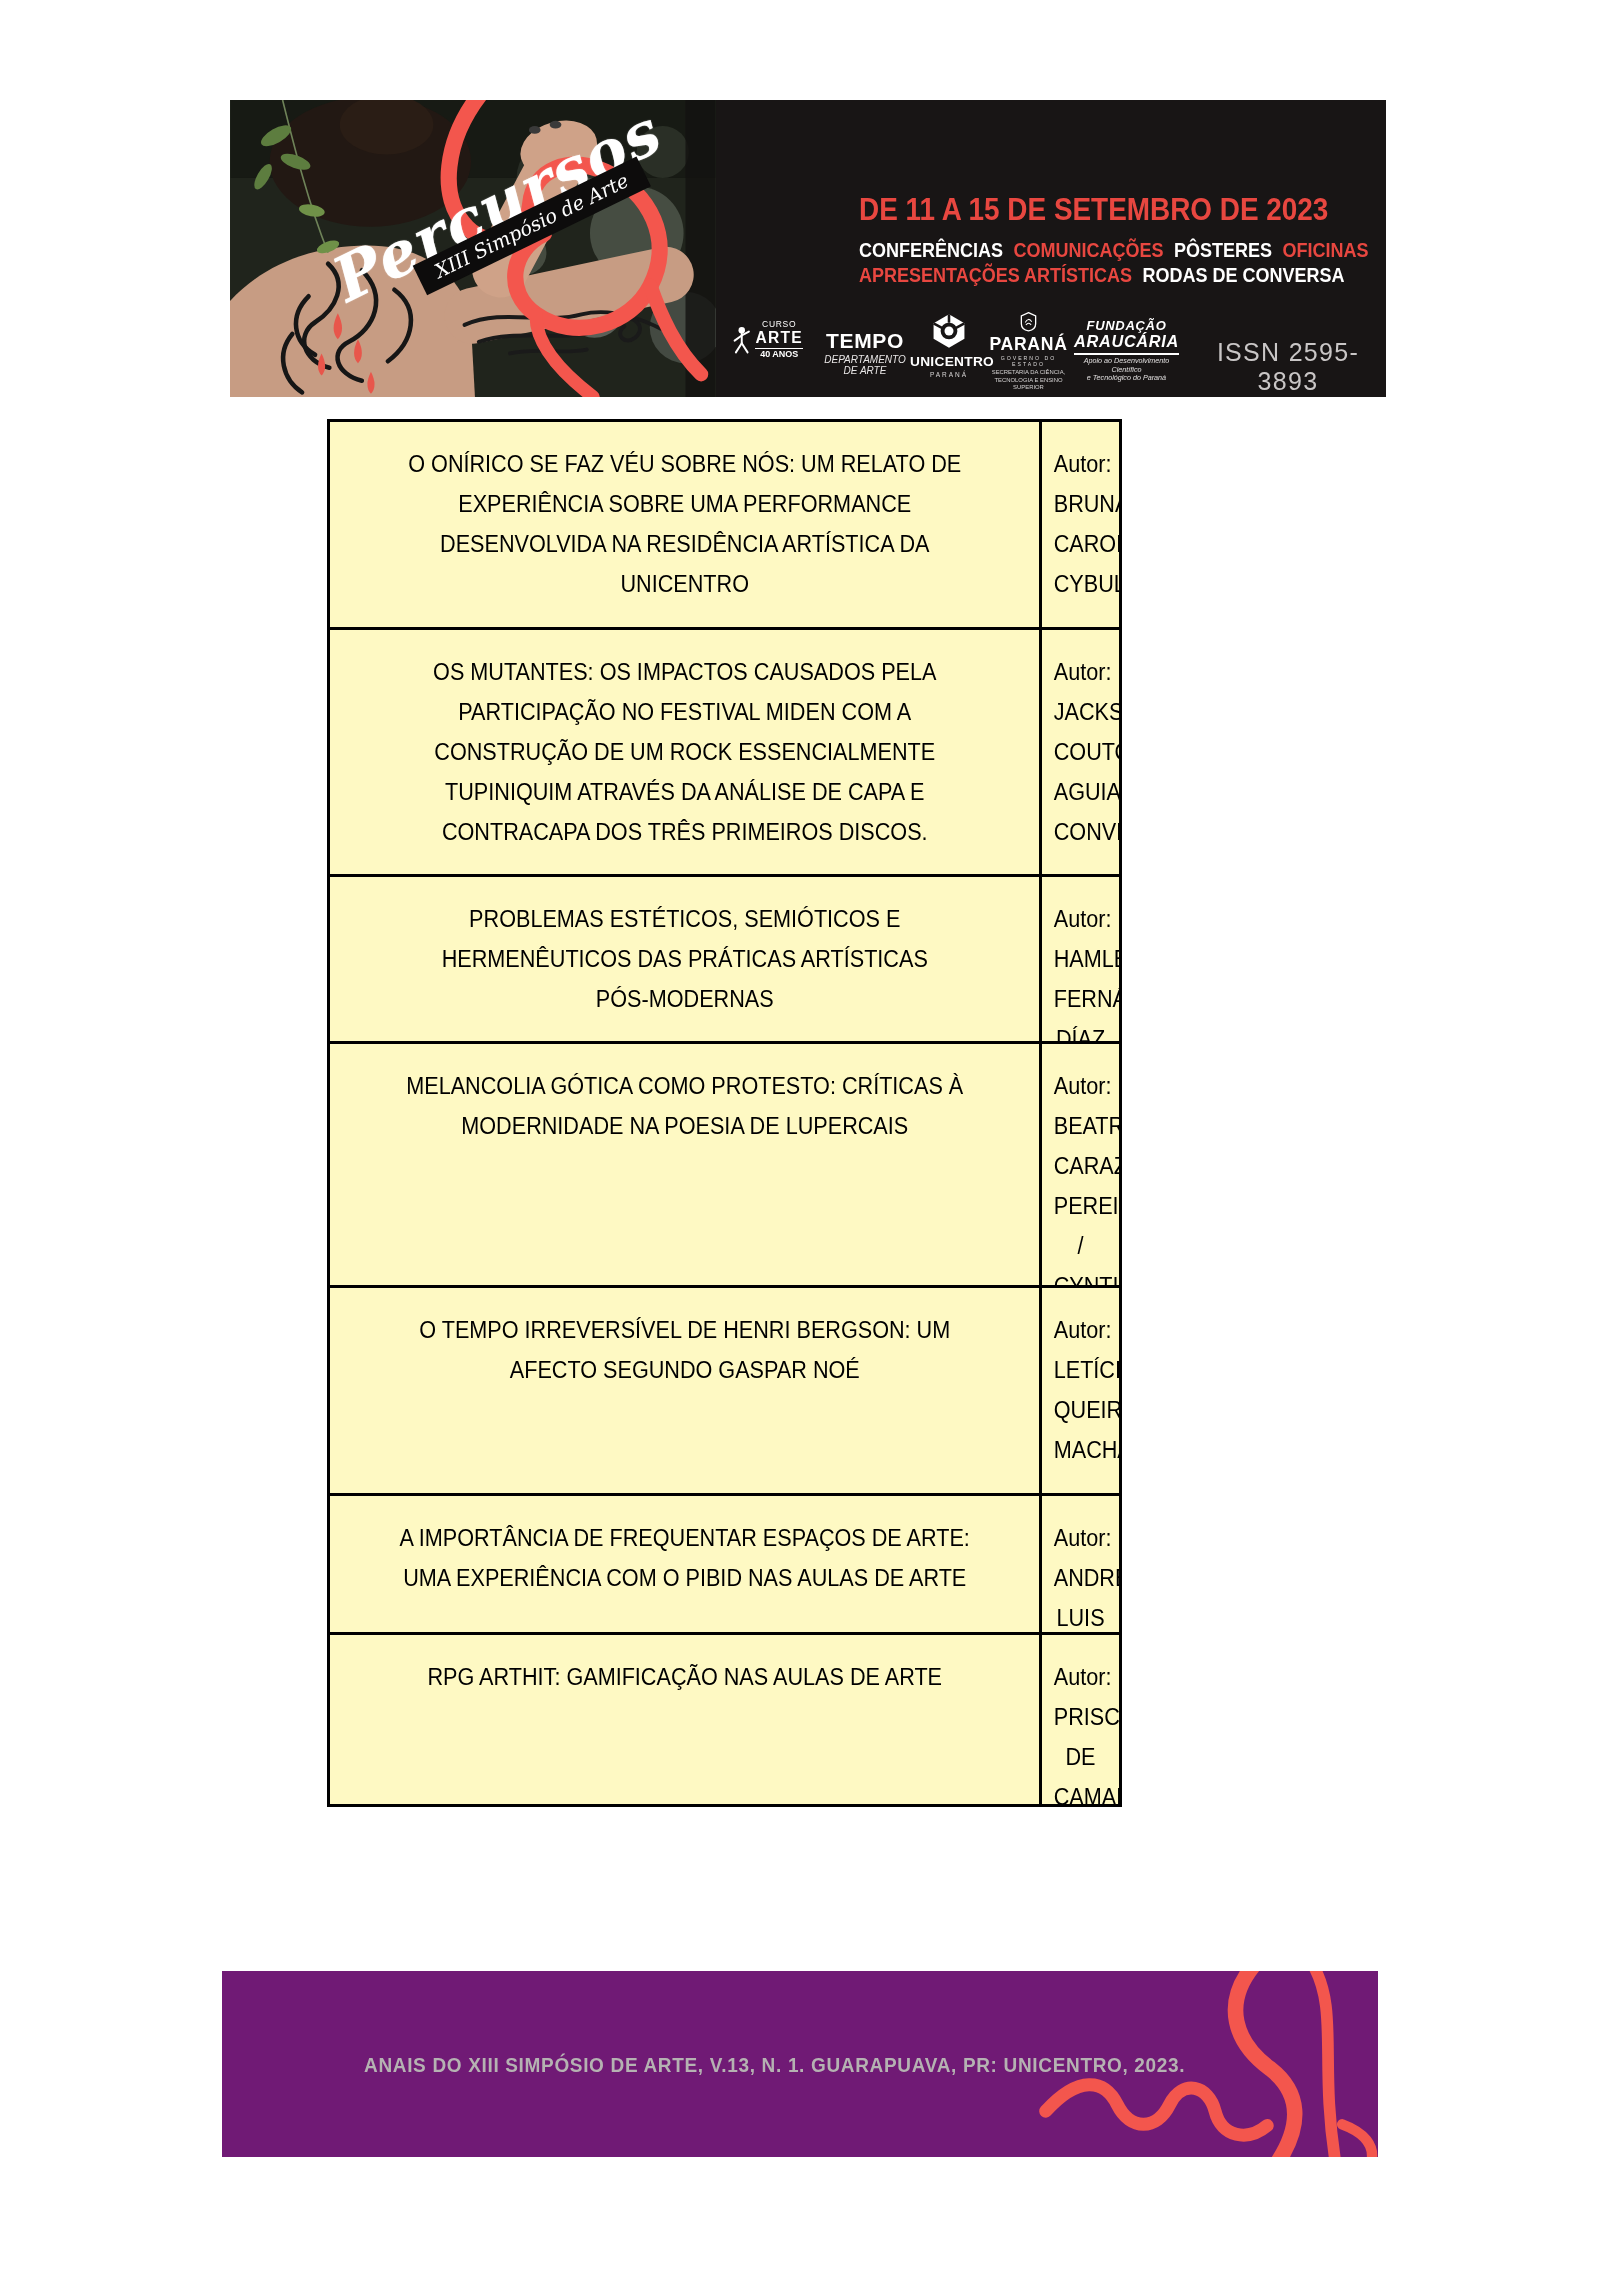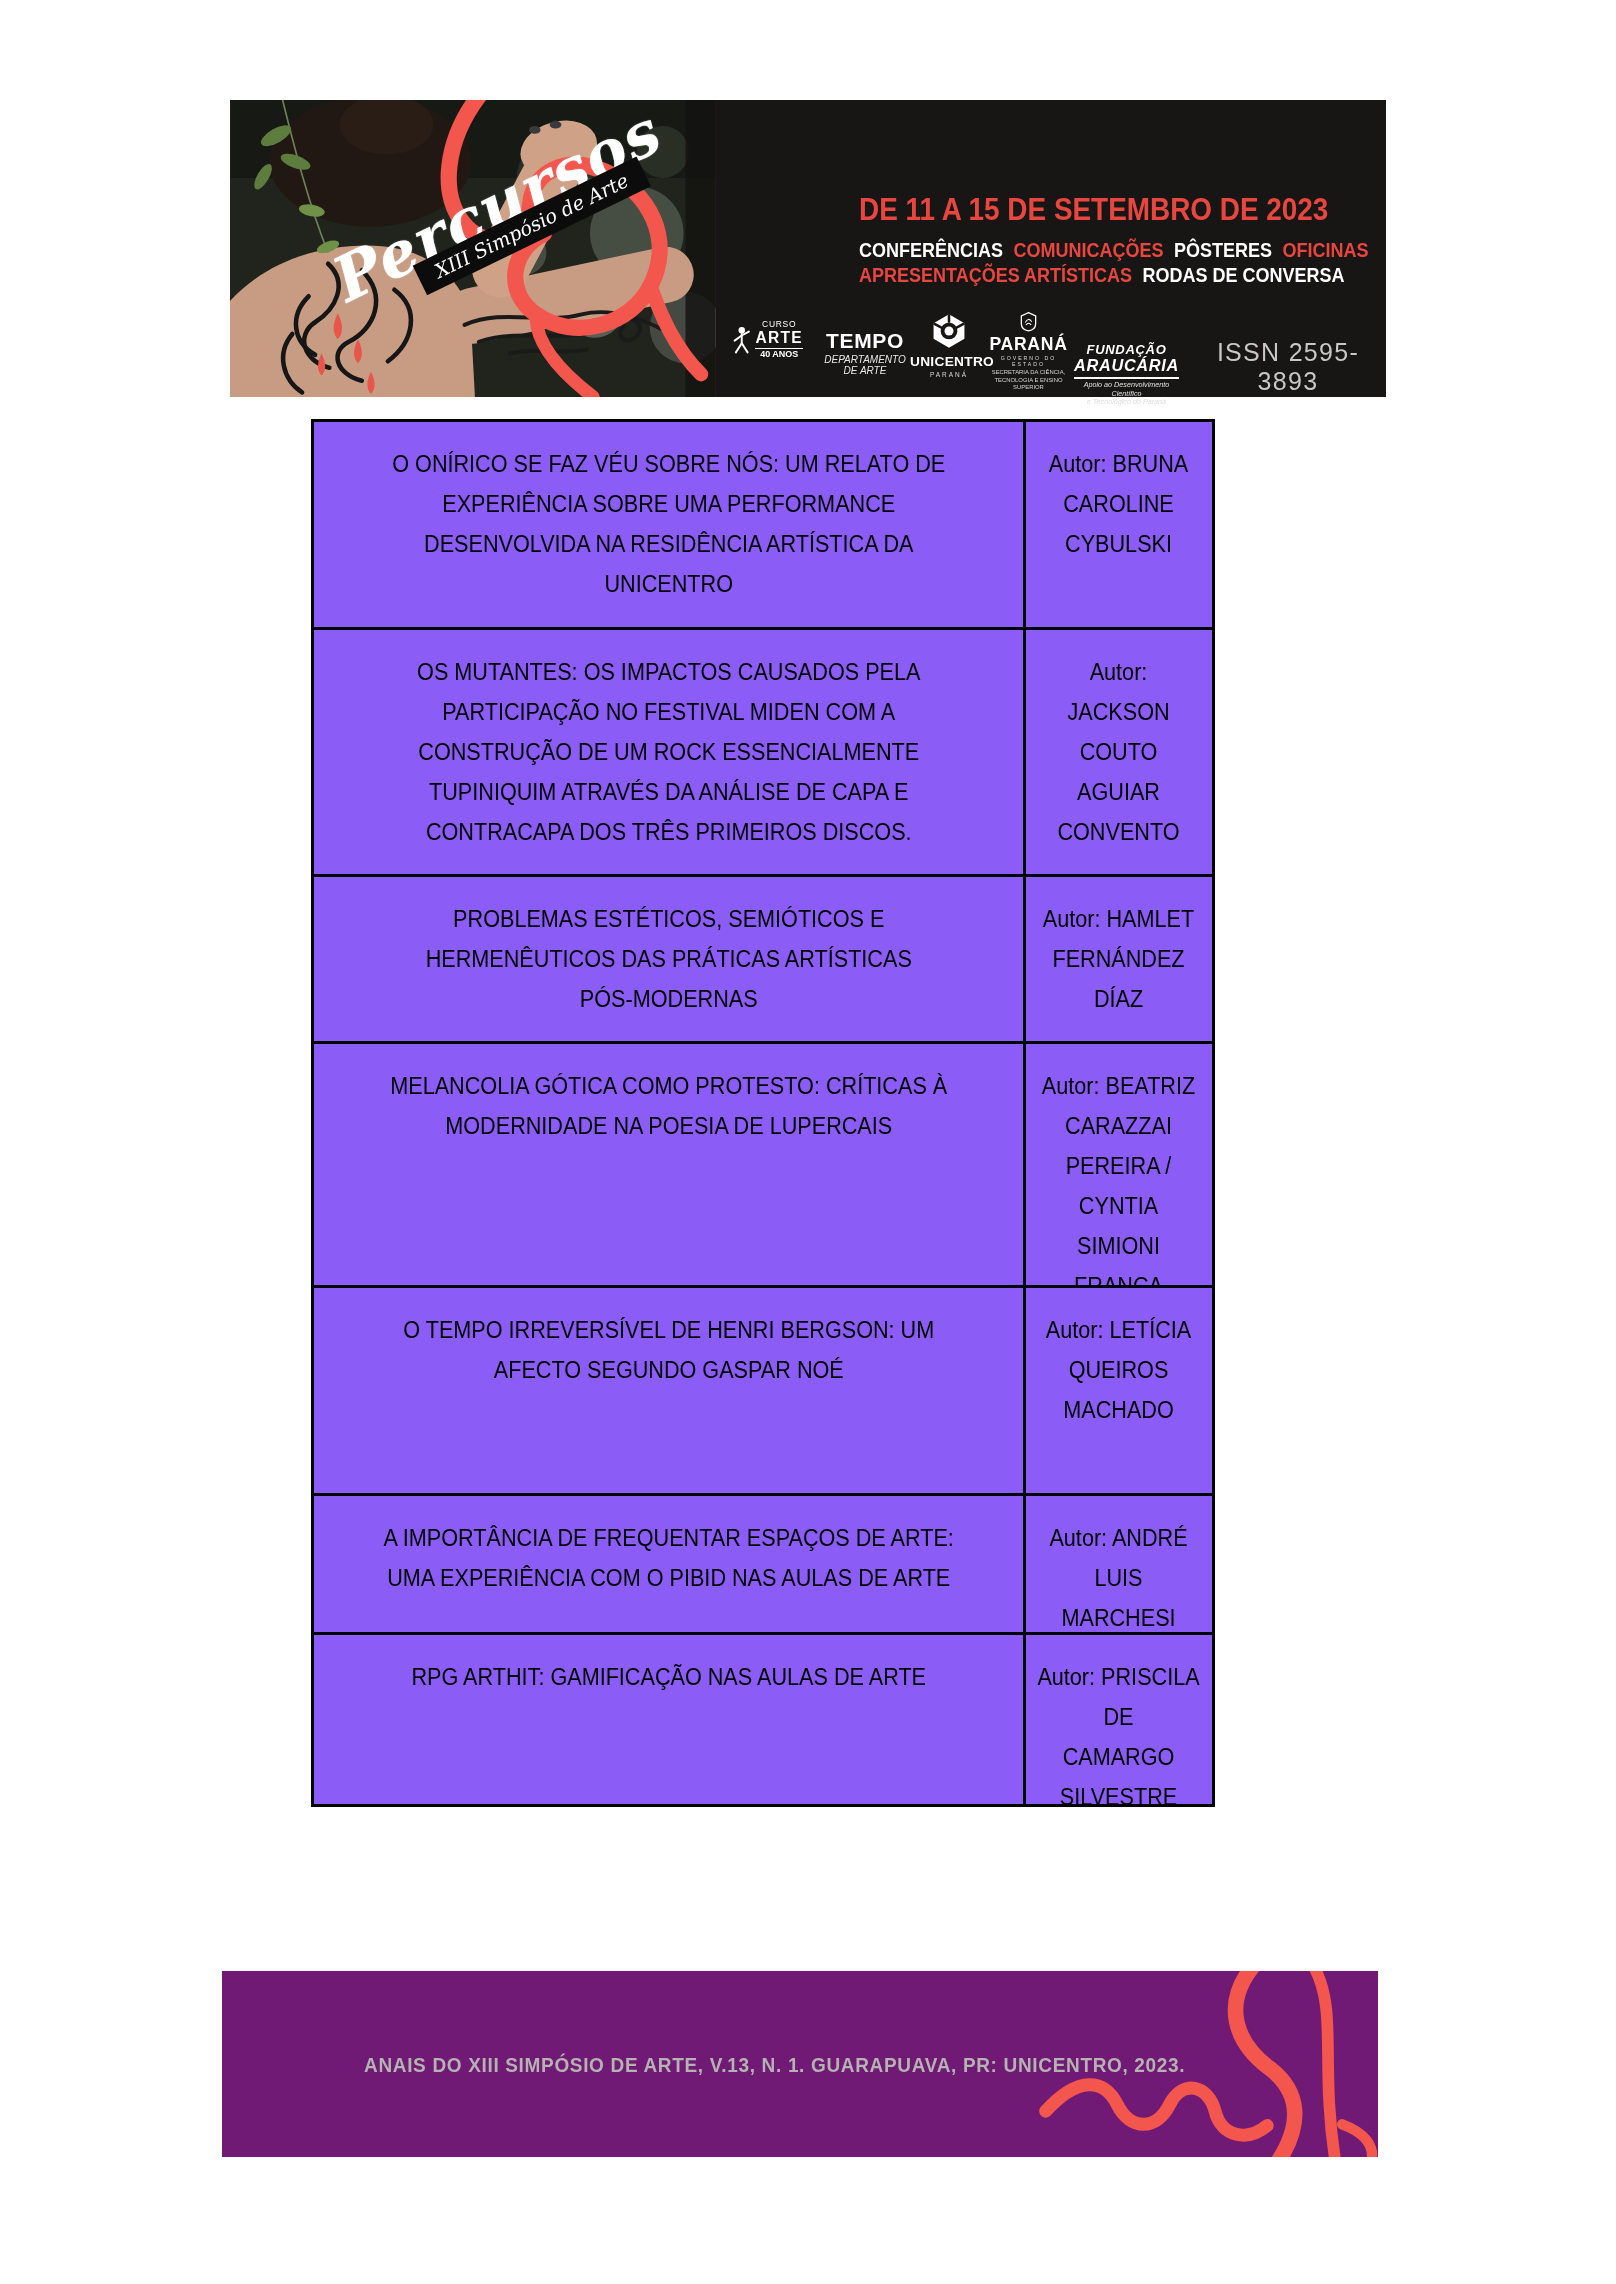--- a/index.html
+++ b/index.html
@@ -32,31 +32,31 @@
   .logo-deart{left:586px;top:229px;width:98px;}
   .deart-name{font-size:21px;font-weight:bold;letter-spacing:0.7px;}
   .deart-dept{font-size:10px;margin-top:2px;color:#e8e6e6;font-style:italic;}
   .logo-unicentro{left:680px;top:213px;width:78px;}
   .uni-name{font-size:13.7px;font-weight:bold;margin-top:2.6px;letter-spacing:0.3px;}
   .uni-state{font-size:6.5px;letter-spacing:2px;margin-top:2px;color:#d9d7d7;}
   .logo-parana{left:758px;top:212px;width:81px;}
   .pr-name{font-size:17.6px;font-weight:bold;letter-spacing:0.7px;margin-top:1.3px;}
   .pr-gov{font-size:5.2px;letter-spacing:2px;color:#dddbdb;margin-top:1.3px;}
   .pr-sec{font-size:5.9px;line-height:7.2px;color:#d5d3d3;margin-top:2px;white-space:pre-line;}
-  .logo-fundacao{left:841px;top:219px;width:111px;font-style:italic;margin-top:24px;}
+  .logo-fundacao{left:841px;top:219px;width:111px;font-style:italic;}
   .fund-1{font-size:13px;font-weight:bold;letter-spacing:0.7px;}
   .fund-2{font-size:16.3px;font-weight:bold;letter-spacing:0.7px;border-bottom:2px double #fff;
           display:inline-block;padding-bottom:1.3px;}
   .fund-sup{font-size:7.2px;line-height:8.5px;font-style:italic;color:#e0dede;margin-top:2.6px;white-space:pre-line;}
   .issn{position:absolute;left:970px;top:238px;width:176px;text-align:center;
     font-size:25px;color:#c9c6c6;letter-spacing:1.3px;}
 
   
-  .papers{position:absolute;left:311px;top:419px;width:904px;border:3.9px solid #000;
-    box-sizing:border-box;background:#8b5cf6;}
+  .papers{position:absolute;left:327px;top:419px;width:795px;border:3.9px solid #000;
+    box-sizing:border-box;background:#fef9c3;}
   .prow{display:flex;border-top:3.3px solid #000;box-sizing:border-box;}
   .prow:first-child{border-top:none;}
   .cell{box-sizing:border-box;padding:22px 11.7px 0;text-align:center;color:#000;
     white-space:pre-line;font-size:23px;line-height:40px;overflow:hidden;}
   .cell-title{width:712px;border-right:3.3px solid #000;}
   .cell-author{flex:1;}
   .cond{transform:scaleX(0.94);transform-origin:center top;width:106.4%;margin-left:-3.2%;}
   .h1{height:205px}.h2{height:247px}.h3{height:167px}.h4{height:244px}
   .h5{height:208px}.h6{height:139px}.h7{height:172px}
 

